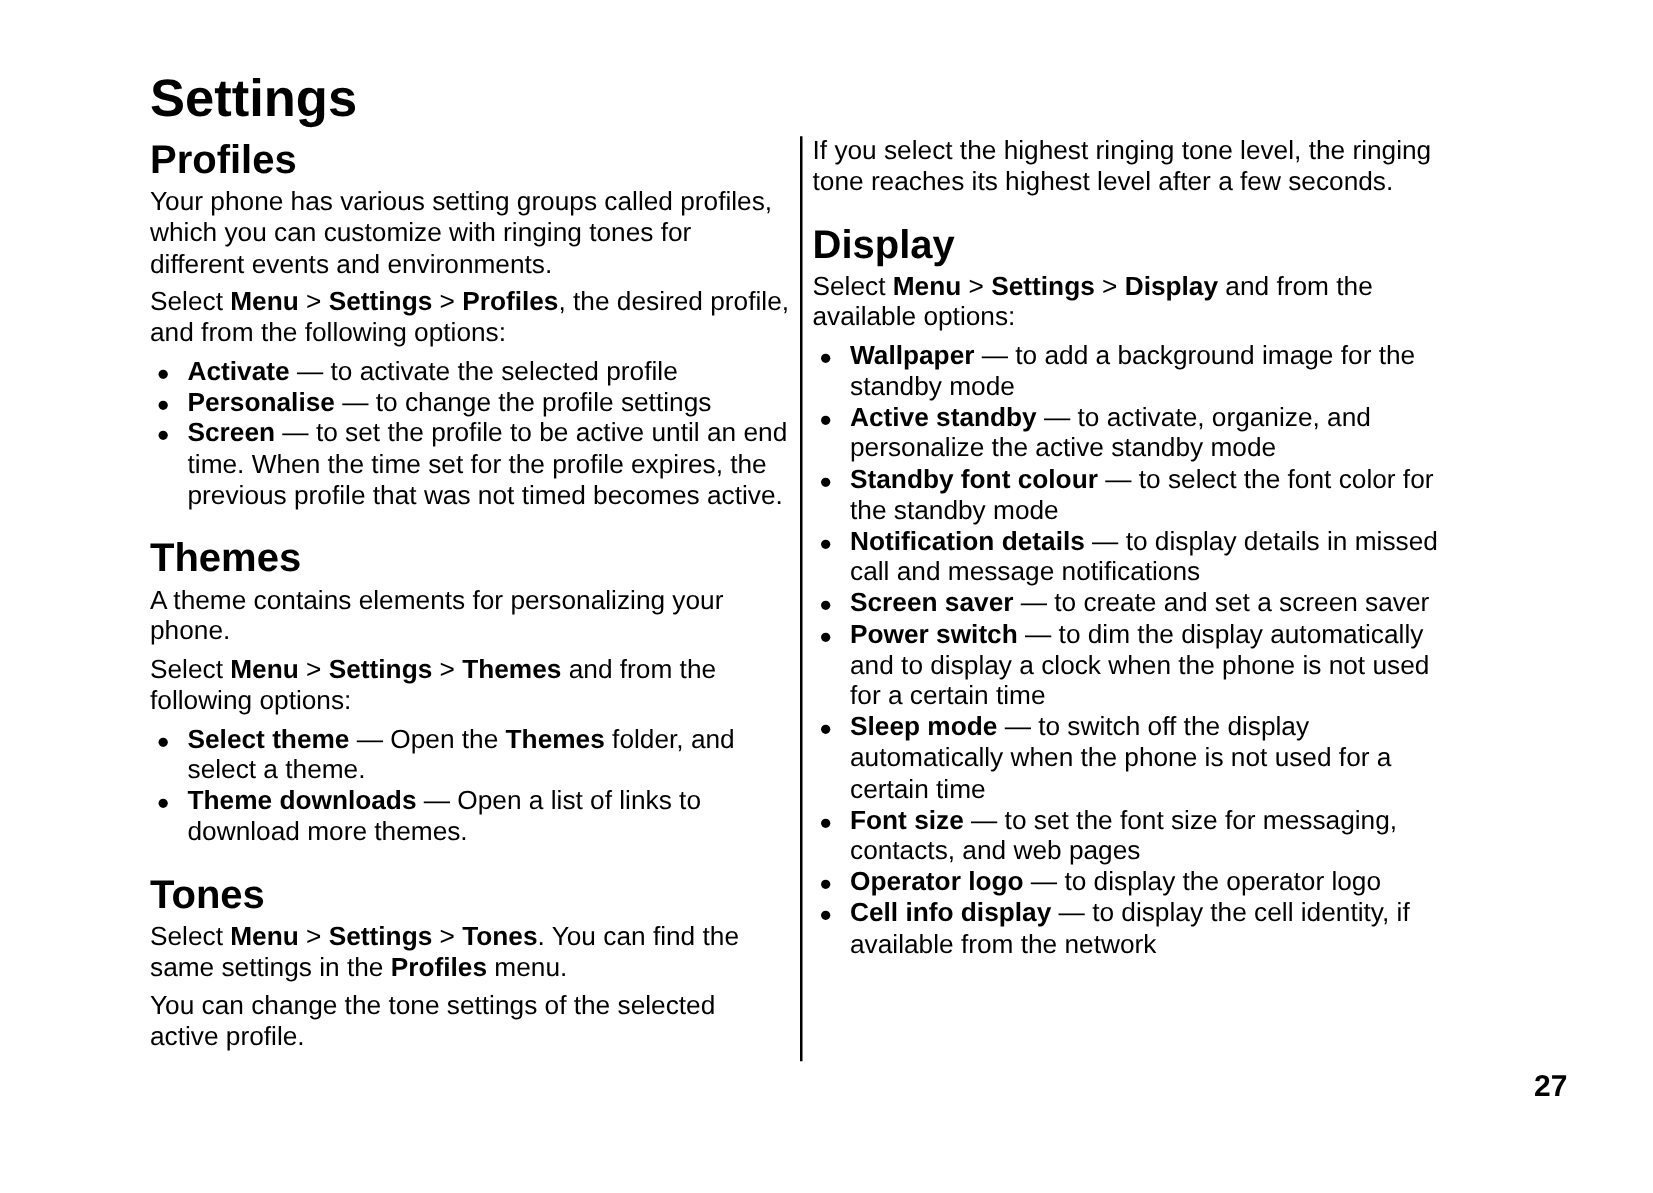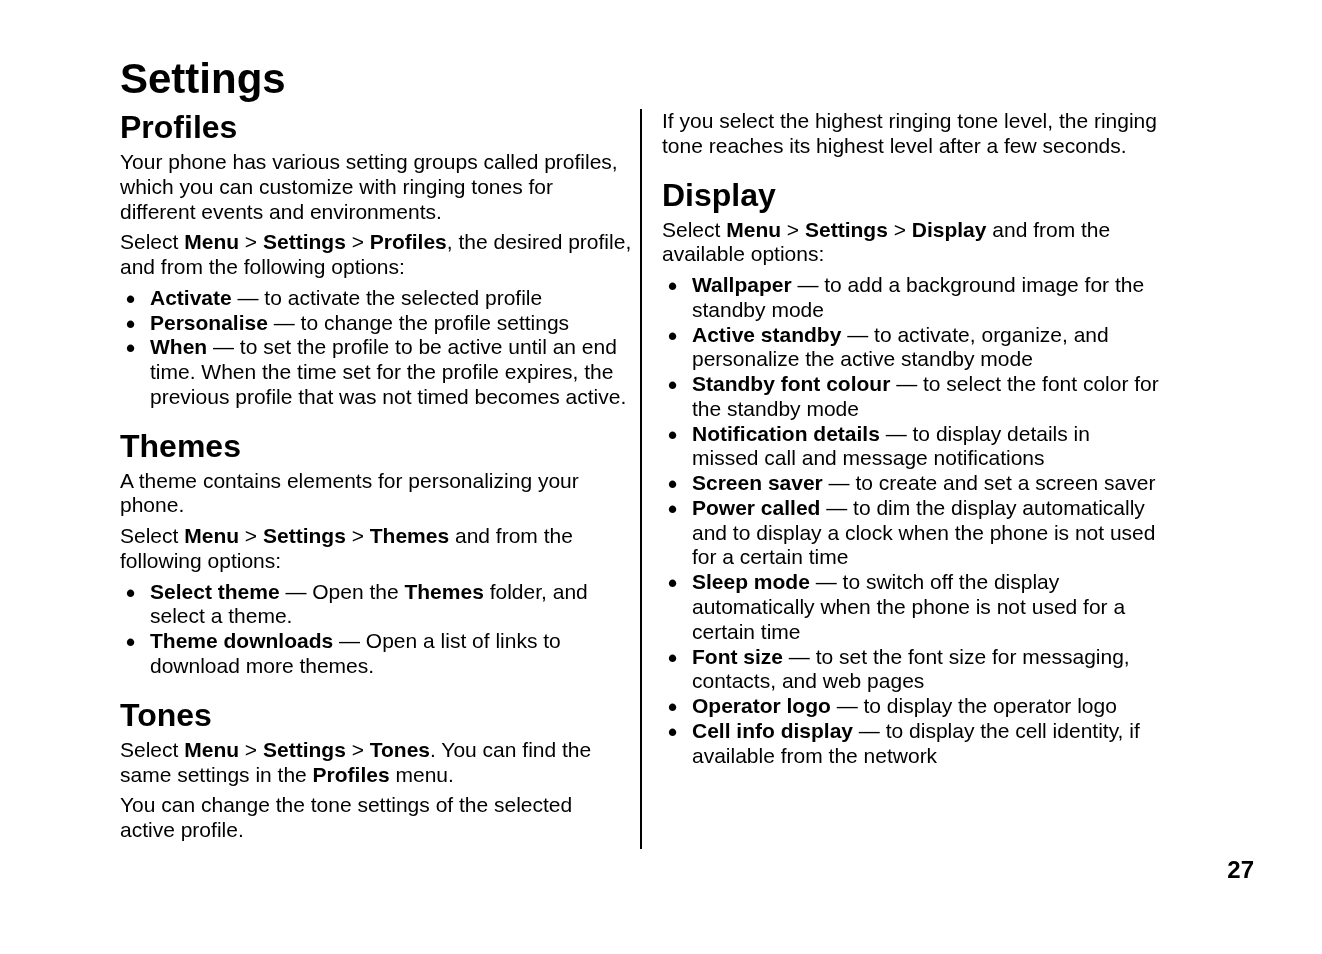--- a/index.html
+++ b/index.html
@@ -17,21 +17,21 @@
   }
   .columns {
     display: flex;
     gap: 0;
   }
   .col {
     width: 520px;
     padding-right: 8px;
   }
   .col.right {
-    padding-left: 20px;
+    padding-left: 8px;
     padding-right: 0;
   }
   .divider {
     width: 0;
     border-left: 2px solid #000;
   }
   .h2 {
     font-size: 32px;
     font-weight: 700;
     margin-top: 18px;
@@ -83,21 +83,21 @@
     <div class="col">
 
       <div class="h2 first">Profiles</div>
       <p>Your phone has various setting groups called profiles, which you can customize with ringing tones for different events and environments.</p>
       <p>
         <span>Select </span><span class="b">Menu</span><span class="gt"> &gt; </span><span class="b">Settings</span><span class="gt"> &gt; </span><span class="b">Profiles</span><span>, the desired profile, and from the following options:</span>
       </p>
       <ul>
         <li><span class="b">Activate</span><span>  — to activate the selected profile</span></li>
         <li><span class="b">Personalise</span><span>  — to change the profile settings</span></li>
-        <li><span class="b">When</span><span>  — to set the profile to be active until an end time. When the time set for the profile expires, the previous profile that was not timed becomes active.</span></li>
+        <li><span class="b">Screen</span><span>  — to set the profile to be active until an end time. When the time set for the profile expires, the previous profile that was not timed becomes active.</span></li>
       </ul>
 
       <div class="h2">Themes</div>
       <p>A theme contains elements for personalizing your phone.</p>
       <p>
         <span>Select </span><span class="b">Menu</span><span class="gt"> &gt; </span><span class="b">Settings</span><span class="gt"> &gt; </span><span class="b">Themes</span><span> and from the following options:</span>
       </p>
       <ul>
         <li><span class="b">Select theme</span><span> — Open the </span><span class="b">Themes</span><span> folder, and select a theme.</span></li>
         <li><span class="b">Theme downloads</span><span>  — Open a list of links to download more themes.</span></li>
@@ -120,21 +120,21 @@
       <div class="h2">Display</div>
       <p>
         <span>Select </span><span class="b">Menu</span><span class="gt"> &gt; </span><span class="b">Settings</span><span class="gt"> &gt; </span><span class="b">Display</span><span> and from the available options:</span>
       </p>
       <ul>
         <li><span class="b">Wallpaper</span><span>  — to add a background image for the standby mode</span></li>
         <li><span class="b">Active standby</span><span>  — to activate, organize, and personalize the active standby mode</span></li>
         <li><span class="b">Standby font colour</span><span>  — to select the font color for the standby mode</span></li>
         <li><span class="b">Notification details</span><span>  — to display details in missed call and message notifications</span></li>
         <li><span class="b">Screen saver</span><span>  — to create and set a screen saver</span></li>
-        <li><span class="b">Power called</span><span>  — to dim the display automatically and to display a clock when the phone is not used for a certain time</span></li>
+        <li><span class="b">Power switch</span><span>  — to dim the display automatically and to display a clock when the phone is not used for a certain time</span></li>
         <li><span class="b">Sleep mode</span><span>  — to switch off the display automatically when the phone is not used for a certain time</span></li>
         <li><span class="b">Font size</span><span>  — to set the font size for messaging, contacts, and web pages</span></li>
         <li><span class="b">Operator logo</span><span>  — to display the operator logo</span></li>
         <li><span class="b">Cell info display</span><span>  — to display the cell identity, if available from the network</span></li>
       </ul>
 
     </div>
   </div>
 
   <div class="page-num">27</div>

